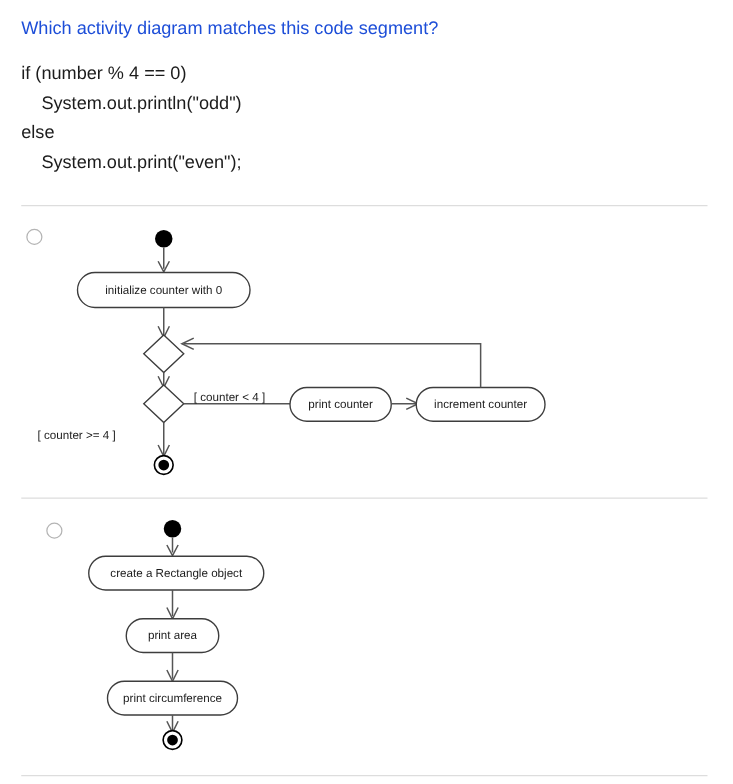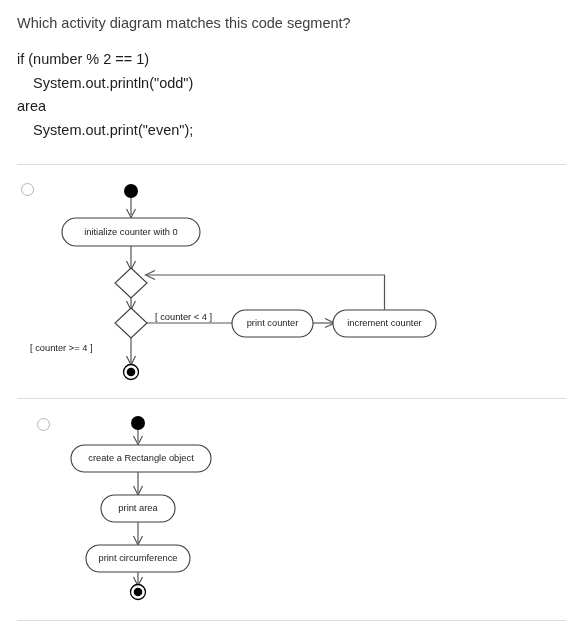--- a/index.html
+++ b/index.html
@@ -19,21 +19,21 @@
   
   .question-block {
     position: absolute;
     left: 17px;
     top: 12px;
     width: 549px;
   }
   .question-title {
     font-size: 14.5px;
     line-height: 22px;
-    color: #404040;
+    color: #1d4ed8;
     margin: 0 0 14px 0;
     font-weight: 400;
   }
   .code-lines {
     font-size: 14.5px;
     line-height: 23.5px;
     color: #1c1c1c;
   }
   .code-line {
     white-space: pre;
@@ -110,23 +110,23 @@
   .start-node { fill: #000000; }
   .end-outer { fill: #ffffff; stroke: #000000; stroke-width: 1.3; }
   .end-inner { fill: #000000; }
 </style>
 </head>
 <body>
 
 <div class="question-block">
   <div class="question-title">Which activity diagram matches this code segment?</div>
   <div class="code-lines">
-    <div class="code-line">if (number % 2 == 1)</div>
+    <div class="code-line">if (number % 4 == 0)</div>
     <div class="code-line">    System.out.println("odd")</div>
-    <div class="code-line">area</div>
+    <div class="code-line">else</div>
     <div class="code-line">    System.out.print("even");</div>
   </div>
 </div>
 
 <div class="separator" id="sep-1"></div>
 <div class="separator" id="sep-2"></div>
 <div class="separator" id="sep-3"></div>
 
 <div class="option" id="option-1">
   <div class="radio" id="radio-1"></div>

